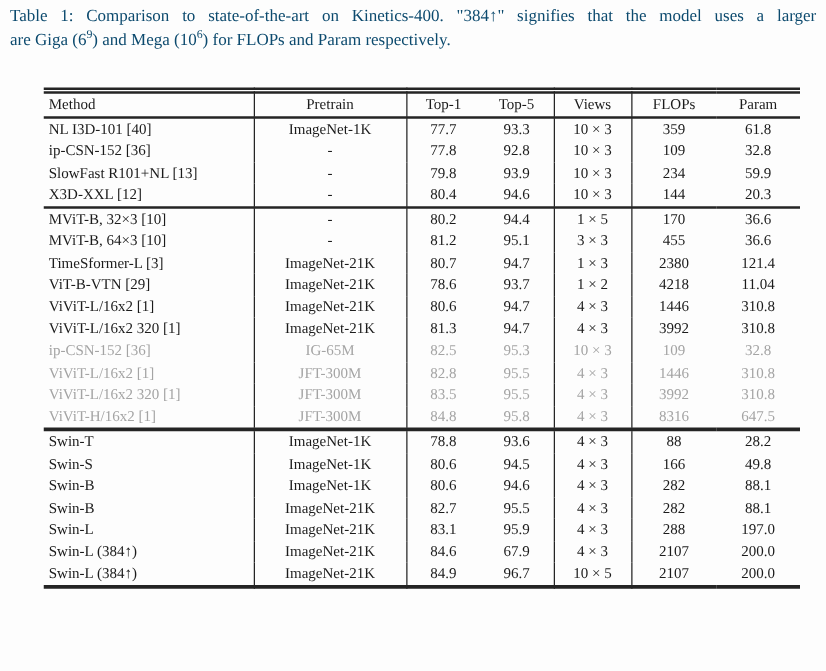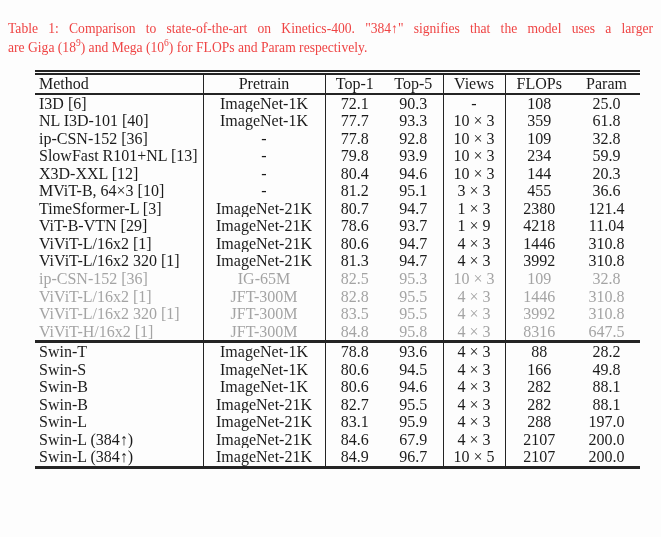--- a/index.html
+++ b/index.html
@@ -8,46 +8,46 @@
     background: #fdfdfd;
     font-family: "Liberation Serif", serif;
     color: #1b1b1b;
     position: relative;
     overflow: hidden;
   }
 
   
   .caption {
     position: absolute;
-    left: 8px; top: 20px;
+    left: 8px; top: 4px;
     width: 645px;
     font-size: 13.6px;
     line-height: 18.6px;
-    color: #ef4444;
+    color: #0c4a6e;
   }
   .cap-line.just {
     text-align: justify;
     text-align-last: justify;
   }
   .caption sup {
     font-size: 9.5px;
     line-height: 0;
     vertical-align: super;
   }
 
   
   .tablewrap {
     position: absolute;
     left: 35px; top: 70px;
   }
   table.results {
     border-collapse: collapse;
     table-layout: fixed;
     width: 605px;
-    font-size: 16px;
+    font-size: 12px;
     color: #1b1b1b;
   }
   table.results th, table.results td {
     padding: 0;
     line-height: 17.55px;
     height: 17.55px;
     text-align: center;
     font-weight: normal;
     white-space: nowrap;
     overflow: hidden;
@@ -72,21 +72,21 @@
   tbody tr:last-child { border-bottom: 3px solid #242424; }
 
   tr.gray { color: #a4a4a4; }
   .bold { font-weight: bold; }
 </style>
 </head>
 <body>
 
 <div class="caption">
   <div class="cap-line just">Table 1: Comparison to state-of-the-art on Kinetics-400. "384↑" signifies that the model uses a larger</div>
-  <div class="cap-line"><span>are Giga (18</span><sup>9</sup><span>) and Mega (10</span><sup>6</sup><span>) for FLOPs and Param respectively.</span></div>
+  <div class="cap-line"><span>are Giga (6</span><sup>9</sup><span>) and Mega (10</span><sup>6</sup><span>) for FLOPs and Param respectively.</span></div>
 </div>
 
 <div class="tablewrap">
   <table class="results">
     <colgroup>
       <col style="width:168px">
         <col style="width:122px">
         <col style="width:59px">
       <col style="width:59px">
         <col style="width:62px">
@@ -99,29 +99,20 @@
         <th class="c-pretrain">Pretrain</th>
         <th class="c-top1">Top-1</th>
         <th class="c-top5">Top-5</th>
         <th class="c-views">Views</th>
         <th class="c-flops">FLOPs</th>
         <th class="c-param">Param</th>
       </tr>
     </thead>
     <tbody>
         <tr>
-          <td class="c-method">I3D [6]</td>
-          <td class="c-pretrain">ImageNet-1K</td>
-          <td class="c-top1">72.1</td>
-          <td class="c-top5">90.3</td>
-          <td class="c-views">-</td>
-          <td class="c-flops">108</td>
-          <td class="c-param">25.0</td>
-        </tr>
-        <tr>
           <td class="c-method">NL I3D-101 [40]</td>
           <td class="c-pretrain">ImageNet-1K</td>
           <td class="c-top1">77.7</td>
           <td class="c-top5">93.3</td>
           <td class="c-views">10 × 3</td>
           <td class="c-flops">359</td>
           <td class="c-param">61.8</td>
         </tr>
         <tr>
           <td class="c-method">ip-CSN-152 [36]</td>
@@ -142,20 +133,29 @@
           <td class="c-param">59.9</td>
         </tr>
         <tr>
           <td class="c-method">X3D-XXL [12]</td>
           <td class="c-pretrain">-</td>
           <td class="c-top1">80.4</td>
           <td class="c-top5">94.6</td>
           <td class="c-views">10 × 3</td>
           <td class="c-flops">144</td>
           <td class="c-param">20.3</td>
+        </tr>
+        <tr class="rule-above">
+          <td class="c-method">MViT-B, 32×3 [10]</td>
+          <td class="c-pretrain">-</td>
+          <td class="c-top1">80.2</td>
+          <td class="c-top5">94.4</td>
+          <td class="c-views">1 × 5</td>
+          <td class="c-flops">170</td>
+          <td class="c-param">36.6</td>
         </tr>
         <tr>
           <td class="c-method">MViT-B, 64×3 [10]</td>
           <td class="c-pretrain">-</td>
           <td class="c-top1">81.2</td>
           <td class="c-top5">95.1</td>
           <td class="c-views">3 × 3</td>
           <td class="c-flops">455</td>
           <td class="c-param">36.6</td>
         </tr>
@@ -166,21 +166,21 @@
           <td class="c-top5">94.7</td>
           <td class="c-views">1 × 3</td>
           <td class="c-flops">2380</td>
           <td class="c-param">121.4</td>
         </tr>
         <tr>
           <td class="c-method">ViT-B-VTN [29]</td>
           <td class="c-pretrain">ImageNet-21K</td>
           <td class="c-top1">78.6</td>
           <td class="c-top5">93.7</td>
-          <td class="c-views">1 × 9</td>
+          <td class="c-views">1 × 2</td>
           <td class="c-flops">4218</td>
           <td class="c-param">11.04</td>
         </tr>
         <tr>
           <td class="c-method">ViViT-L/16x2 [1]</td>
           <td class="c-pretrain">ImageNet-21K</td>
           <td class="c-top1">80.6</td>
           <td class="c-top5">94.7</td>
           <td class="c-views">4 × 3</td>
           <td class="c-flops">1446</td>

